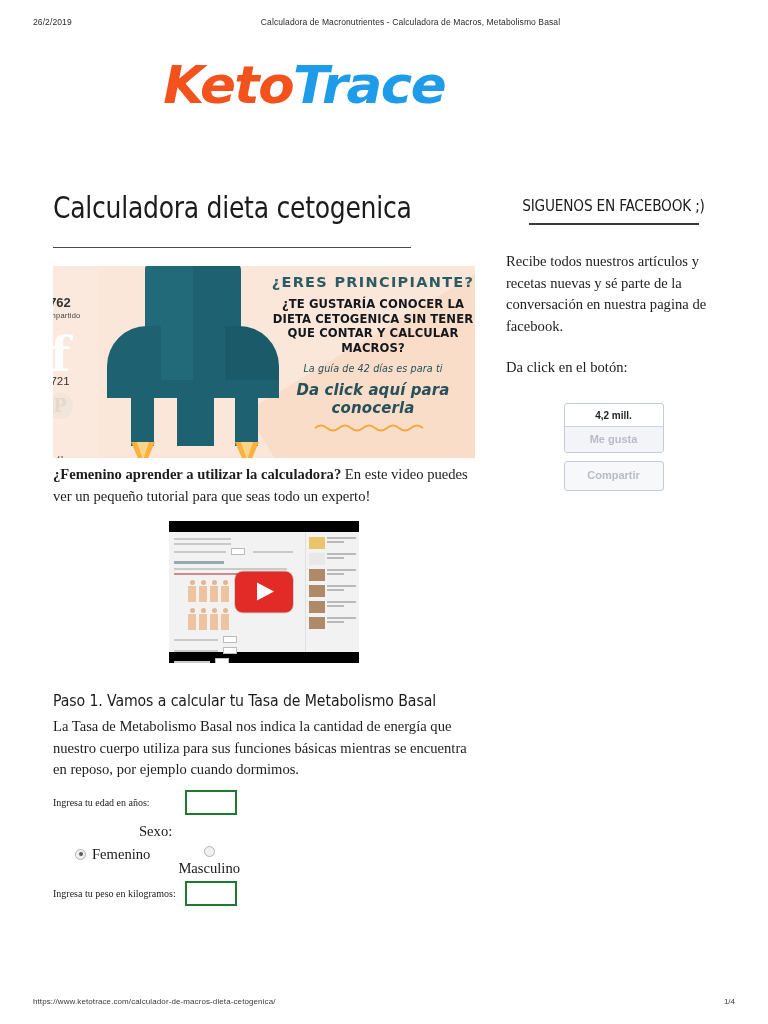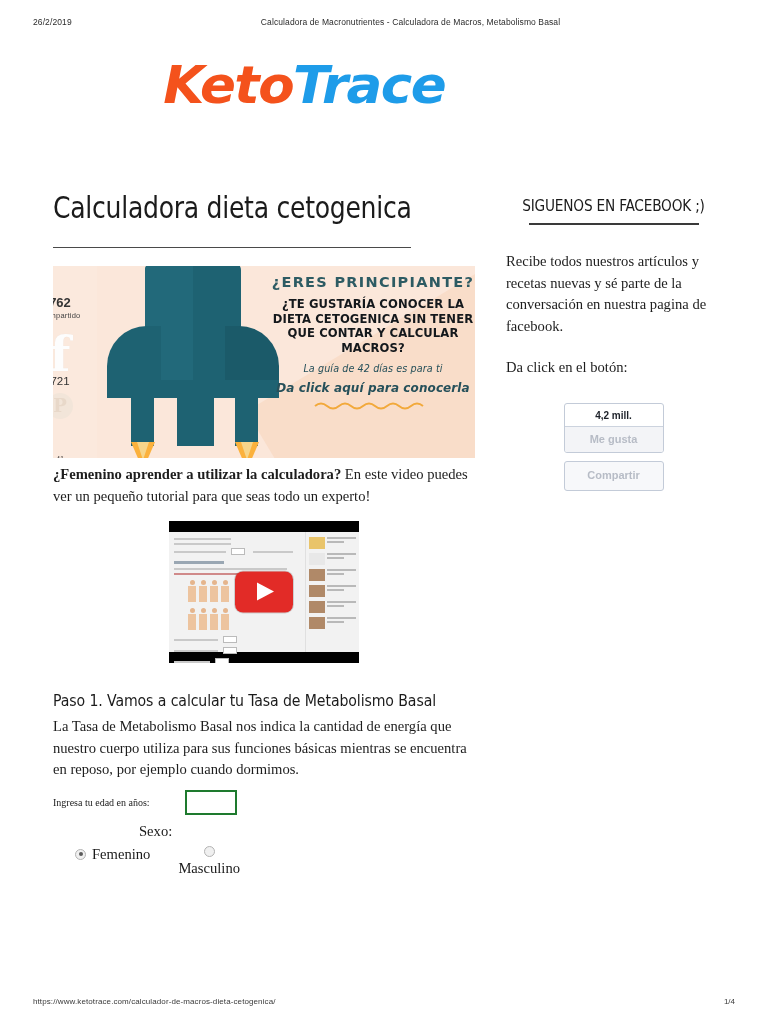--- a/index.html
+++ b/index.html
@@ -183,21 +183,21 @@
   }
   .bt-3 {
     margin-top: 8px;
     font-size: 9.6px;
     color: #26505a;
     font-style: italic;
     letter-spacing: .1px;
   }
   .bt-4 {
     margin-top: 7px;
-    font-size: 12px;
+    font-size: 15px;
     color: #26505a;
     font-style: italic;
     font-weight: bold;
     letter-spacing: .1px;
     text-align: center;
   }
   .squiggle { margin-top: 3px; height: 10px; }
 
   
   .share-rail {
@@ -650,20 +650,24 @@
       <div class="radio-opt fem">
         <span class="radio-dot checked"></span>
         <span class="radio-text">Femenino</span>
       </div>
       <div class="radio-opt mas">
         <span class="radio-dot"></span>
         <span class="radio-text">Masculino</span>
       </div>
     </div>
 
+    <div class="field-row" style="margin-top:4px;">
+      <div class="field-label">Ingresa tu peso en kilogramos:</div>
+      <input class="field-input" type="text" value="" style="">
+    </div>
   </div>
 </div>
 
 <div class="sidebar">
   <div class="side-title">SIGUENOS EN FACEBOOK ;)</div>
   <div class="side-rule"></div>
   <p class="side-p">Recibe todos nuestros artículos y recetas nuevas y sé parte de la conversación en nuestra pagina de facebook.</p>
   <p class="side-p side-p2">Da click en el botón:</p>
 
   <div class="fb-widget">

